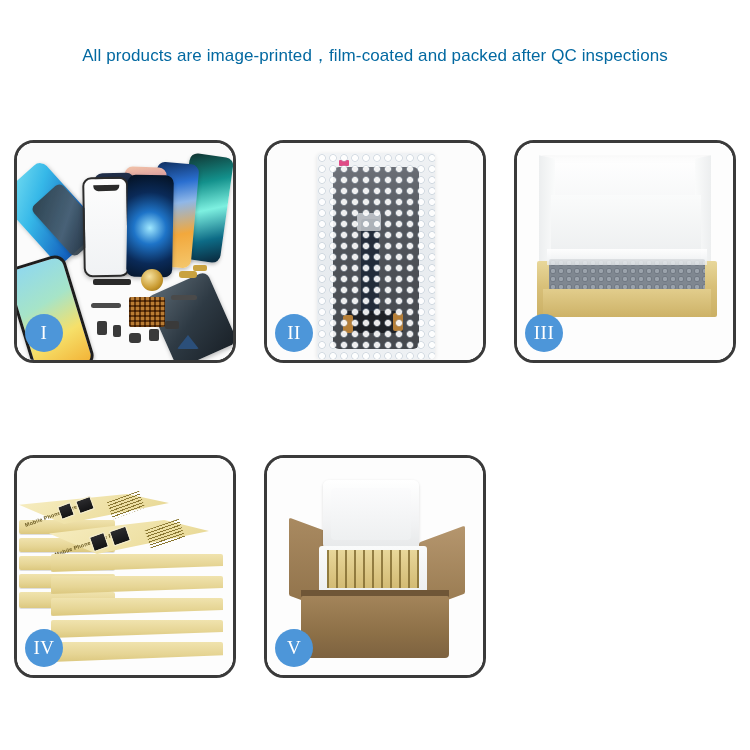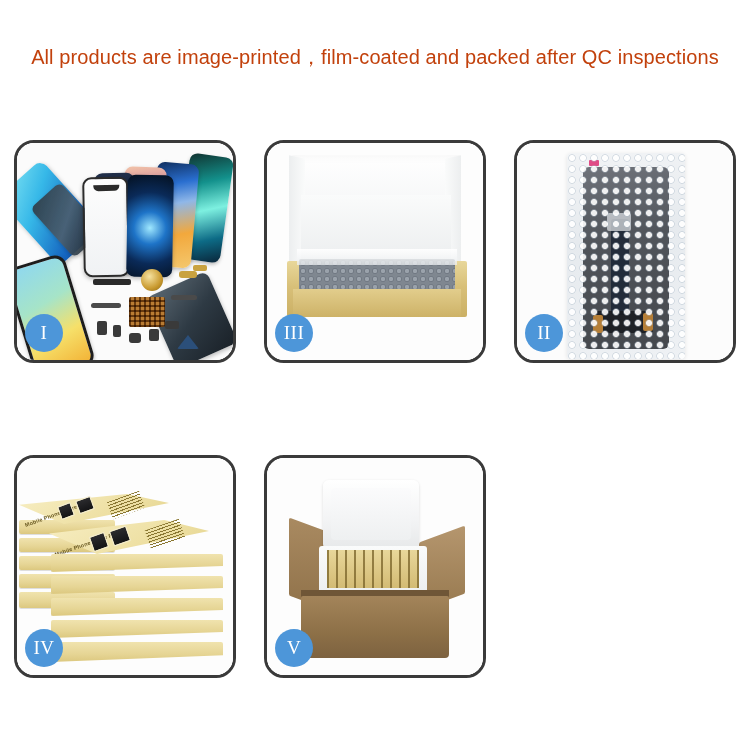--- a/index.html
+++ b/index.html
@@ -18,23 +18,23 @@
   .title {
     font-size: 33px;
     font-weight: 700;
     letter-spacing: 1.2px;
     color: #111111;
     line-height: 1.05;
     margin: 0;
     white-space: nowrap;
   }
   .subtitle {
-    font-size: 20px;
+    font-size: 17px;
     font-weight: 400;
-    color: #c2410c;
+    color: #0369a1;
     margin: 10px 0 0 0;
     letter-spacing: 0.1px;
     white-space: nowrap;
   }
 
   
   .grid {
     position: absolute;
     left: 14px;
     top: 140px;
@@ -407,35 +407,20 @@
         <div class="part gold" style="left:162px; top:128px; width:18px; height:7px; border-radius:3px;"></div>
         <div class="part" style="left:80px; top:178px; width:10px; height:14px;"></div>
         <div class="part" style="left:96px; top:182px; width:8px; height:12px;"></div>
         <div class="part" style="left:112px; top:190px; width:12px; height:10px; border-radius:3px;"></div>
         <div class="part" style="left:132px; top:186px; width:10px; height:12px;"></div>
         <div class="part" style="left:148px; top:178px; width:14px; height:8px;"></div>
         <div class="part tri" style="left:160px; top:192px;"></div>
         <div class="part gold" style="left:176px; top:122px; width:14px; height:6px;"></div>
 
         <div class="badge">I</div>
-      </div>
-    </div>
-
-    <div class="panel">
-      <div class="panel-photo">
-        <div class="p3-bg"></div>
-        <div class="b3-lid"></div>
-        <div class="b3-wing-l"></div>
-        <div class="b3-wing-r"></div>
-        <div class="b3-lid-inner"></div>
-        <div class="b3-tray"></div>
-        <div class="b3-foam"></div>
-        <div class="b3-foam-sheet"></div>
-        <div class="b3-tray-face"></div>
-        <div class="badge">III</div>
       </div>
     </div>
 
     <div class="panel">
       <div class="panel-photo">
         <div class="p2-bg"></div>
         <div class="bubble-bag">
           <div class="lcd"></div>
           <div class="lcd-flex"></div>
           <div class="lcd-ic"></div>
@@ -444,20 +429,35 @@
           <div class="lcd-tab" style="left:76px; top:160px;"></div>
           <div class="pink-dot"></div>
           <div class="bubbles"></div>
         </div>
         <div class="badge">II</div>
       </div>
     </div>
 
     <div class="panel">
       <div class="panel-photo">
+        <div class="p3-bg"></div>
+        <div class="b3-lid"></div>
+        <div class="b3-wing-l"></div>
+        <div class="b3-wing-r"></div>
+        <div class="b3-lid-inner"></div>
+        <div class="b3-tray"></div>
+        <div class="b3-foam"></div>
+        <div class="b3-foam-sheet"></div>
+        <div class="b3-tray-face"></div>
+        <div class="badge">III</div>
+      </div>
+    </div>
+
+    <div class="panel">
+      <div class="panel-photo">
         <div class="p4-bg"></div>
         <div class="stack">
 
           <div class="gbox" style="left:2px; top:62px; width:96px; height:14px;"></div>
           <div class="gbox" style="left:2px; top:80px; width:96px; height:14px;"></div>
           <div class="gbox" style="left:2px; top:98px; width:96px; height:14px;"></div>
           <div class="gbox" style="left:2px; top:116px; width:96px; height:14px;"></div>
           <div class="gbox" style="left:2px; top:134px; width:96px; height:16px;"></div>
 
           <div class="gbox-top" style="left:2px; top:36px; width:150px; height:30px; clip-path: polygon(0% 36%, 72% 0%, 100% 30%, 30% 100%);"></div>

